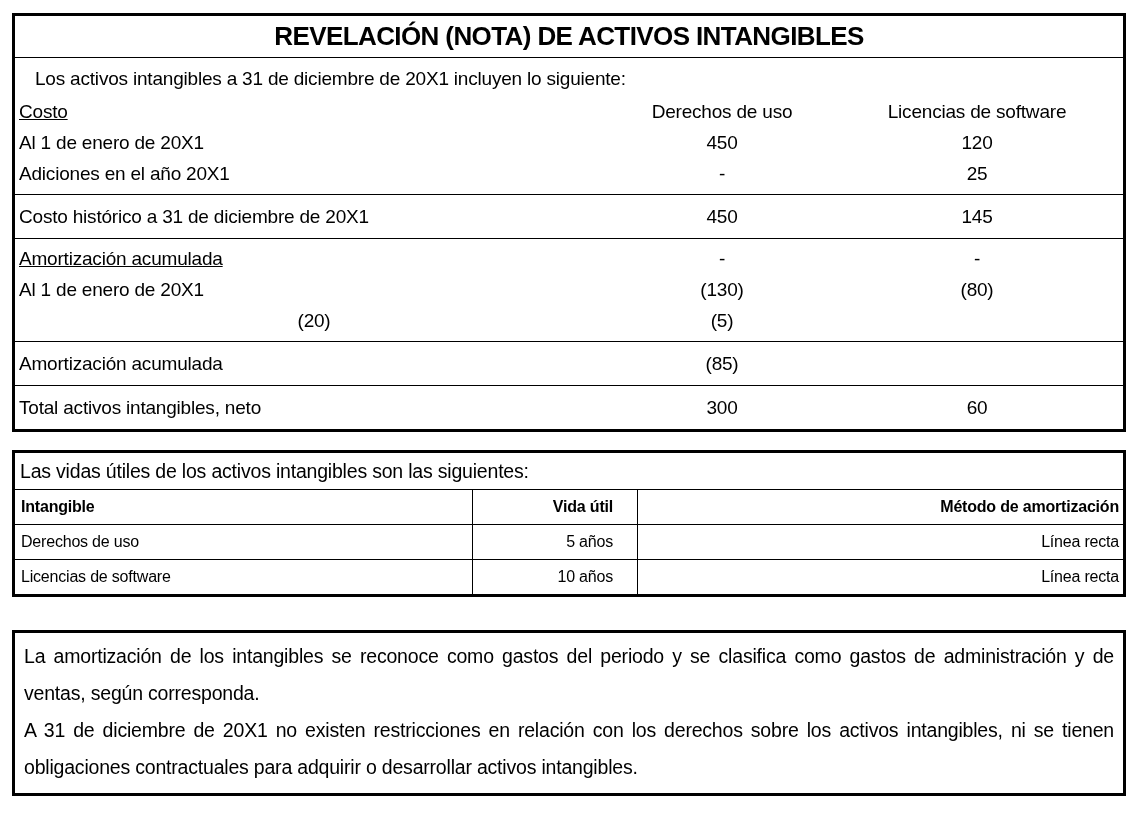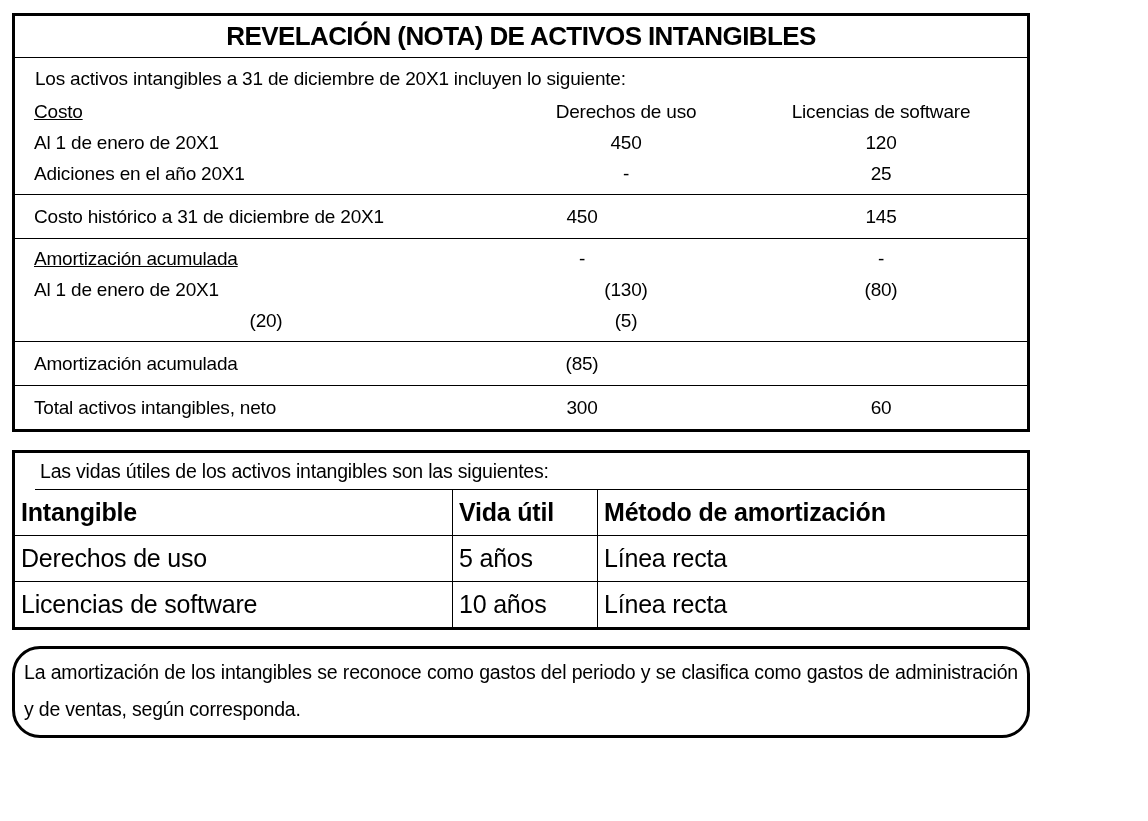--- a/index.html
+++ b/index.html
@@ -9,29 +9,29 @@
   }
   body {
     width: 1148px;
     height: 821px;
     font-family: "Liberation Sans", "DejaVu Sans", sans-serif;
     color: #000000;
     letter-spacing: -0.2px;
     overflow: hidden;
   }
   .box {
-    width: 1018px;
+    width: 1114px;
     margin-left: 12px;
     border: 3px solid #000;
     box-sizing: border-box;
     background: #fff;
   }
   .box1 { margin-top: 13px; }
   .box2 { margin-top: 18px; }
-  .box3 { margin-top: 16px; border-radius: 28px; }
+  .box3 { margin-top: 33px; }
 
   
   .title-row {
     text-align: center;
     font-weight: bold;
     font-size: 26px;
     line-height: 41px;
     letter-spacing: -0.6px;
     border-bottom: 1.5px solid #000;
   }
@@ -39,45 +39,46 @@
     font-size: 19px;
     padding: 10px 5px 6px 20px;
   }
   .crow {
     display: grid;
     grid-template-columns: 1fr 218px 292px;
     font-size: 19px;
     line-height: 31px;
     align-items: center;
   }
-  .crow .lbl { padding-left: 19px; }
+  .crow .lbl { padding-left: 4px; }
   .crow .val { text-align: center; }
-  .sep-top { border-top: 1.5px solid #000; gap: 44px; }
+  .sep-top { border-top: 1.5px solid #000; }
   .pad-v { padding: 6px 0; }
   .pad-b { padding-bottom: 5px; }
   .pad-t { padding-top: 4px; }
   .underline { text-decoration: underline; }
 
   
   .l-intro {
     font-size: 19.5px;
     padding: 7px 23px 6px 5px;
     border-bottom: 1.5px solid #000;
-    margin-left: 20px;
   }
   .l-row {
     display: grid;
     grid-template-columns: 437px 145px 1fr;
-    font-size: 25px;
+    font-size: 16px;
+    gap: 20px;
   }
   .l-row > div {
     padding: 8px 4px 8px 6px;
   }
   .l-row > div + div {
     border-left: 1.5px solid #000;
+    text-align: right;
   }
   .l-row.data { border-top: 1.5px solid #000; }
   .l-row.hdr > div { font-weight: bold; }
 
   
   .box3 { padding: 5px 9px 7px 9px; }
   .box3 p {
     margin: 0;
     font-size: 19.5px;
     line-height: 37px;
@@ -165,15 +166,16 @@
 
     <div class="l-row data">
       <div>Licencias de software</div>
       <div>10 años</div>
       <div>Línea recta</div>
     </div>
   </section>
 
   <section class="box box3">
     <p>La amortización de los intangibles se reconoce como gastos del periodo y se clasifica como gastos de administración y de ventas, según corresponda.</p>
+    <p>A 31 de diciembre de 20X1 no existen restricciones en relación con los derechos sobre los activos intangibles, ni se tienen obligaciones contractuales para adquirir o desarrollar activos intangibles.</p>
   </section>
 
 </div>
 
 </body></html>

